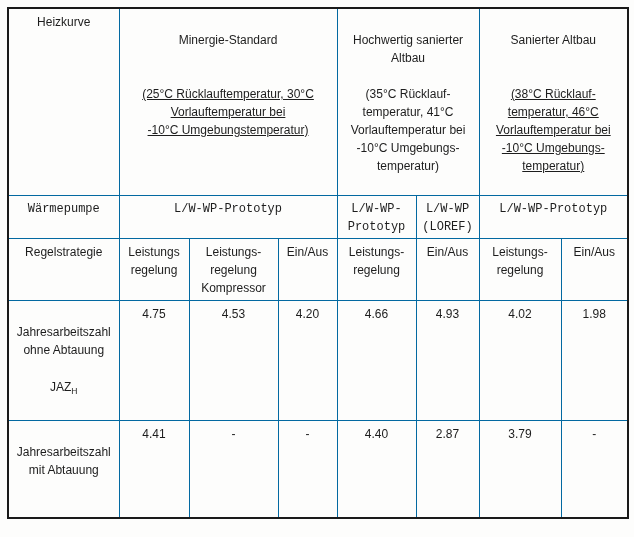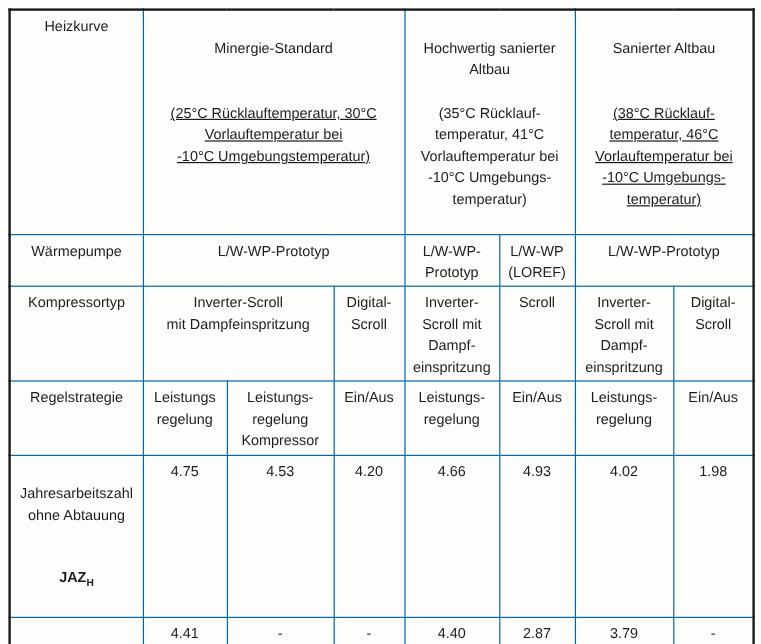--- a/index.html
+++ b/index.html
@@ -36,25 +36,25 @@
   .bold { font-weight: normal; }
   .cell-title { font-weight: normal; white-space: pre-line; }
   .cell-desc { white-space: pre-line; }
   .cell-desc.gap { margin-top: 18px; text-decoration: underline; }
   td.val {
     vertical-align: middle;
     font-weight: normal;
     padding-top: 0;
   }
   td.jazcell { font-weight: bold; }
-  .jaz-line { margin-top: 16px; font-weight: bold; }
+  .jaz-line { margin-top: 1px; font-weight: normal; }
   .jaz-line sub { font-size: 8.5px; }
 
   tr.r1 { height: 130px; }
-  tr.r2 { height: 43px; }
+  tr.r2 { height: 43px; font-family: Liberation Mono, monospace; }
   tr.r3 { height: 78px; }
   tr.r4 { height: 62px; }
   tr.r5 { height: 66px; }
   tr.r6 { height: 61px; }
 </style>
 </head>
 <body>
 
 <div class="page">
 
@@ -101,38 +101,20 @@
     <tr class="r2">
       <td class="rowlabel">Wärmepumpe</td>
       <td colspan="3">L/W-WP-Prototyp</td>
       <td>L/W-WP-
 Prototyp</td>
       <td>L/W-WP
 (LOREF)</td>
       <td colspan="2">L/W-WP-Prototyp</td>
     </tr>
 
-    <tr class="r3">
-      <td class="rowlabel">Kompressortyp</td>
-      <td colspan="2">Inverter-Scroll
-mit Dampfeinspritzung</td>
-      <td>Digital-
-Scroll</td>
-      <td>Inverter-
-Scroll mit
-Dampf-
-einspritzung</td>
-      <td>Scroll</td>
-      <td>Inverter-
-Scroll mit
-Dampf-
-einspritzung</td>
-      <td>Digital-
-Scroll</td>
-    </tr>
 
     <tr class="r4">
       <td class="rowlabel">Regelstrategie</td>
       <td>Leistungs
 regelung</td>
       <td>Leistungs-
 regelung
 Kompressor</td>
       <td>Ein/Aus</td>
       <td>Leistungs-

